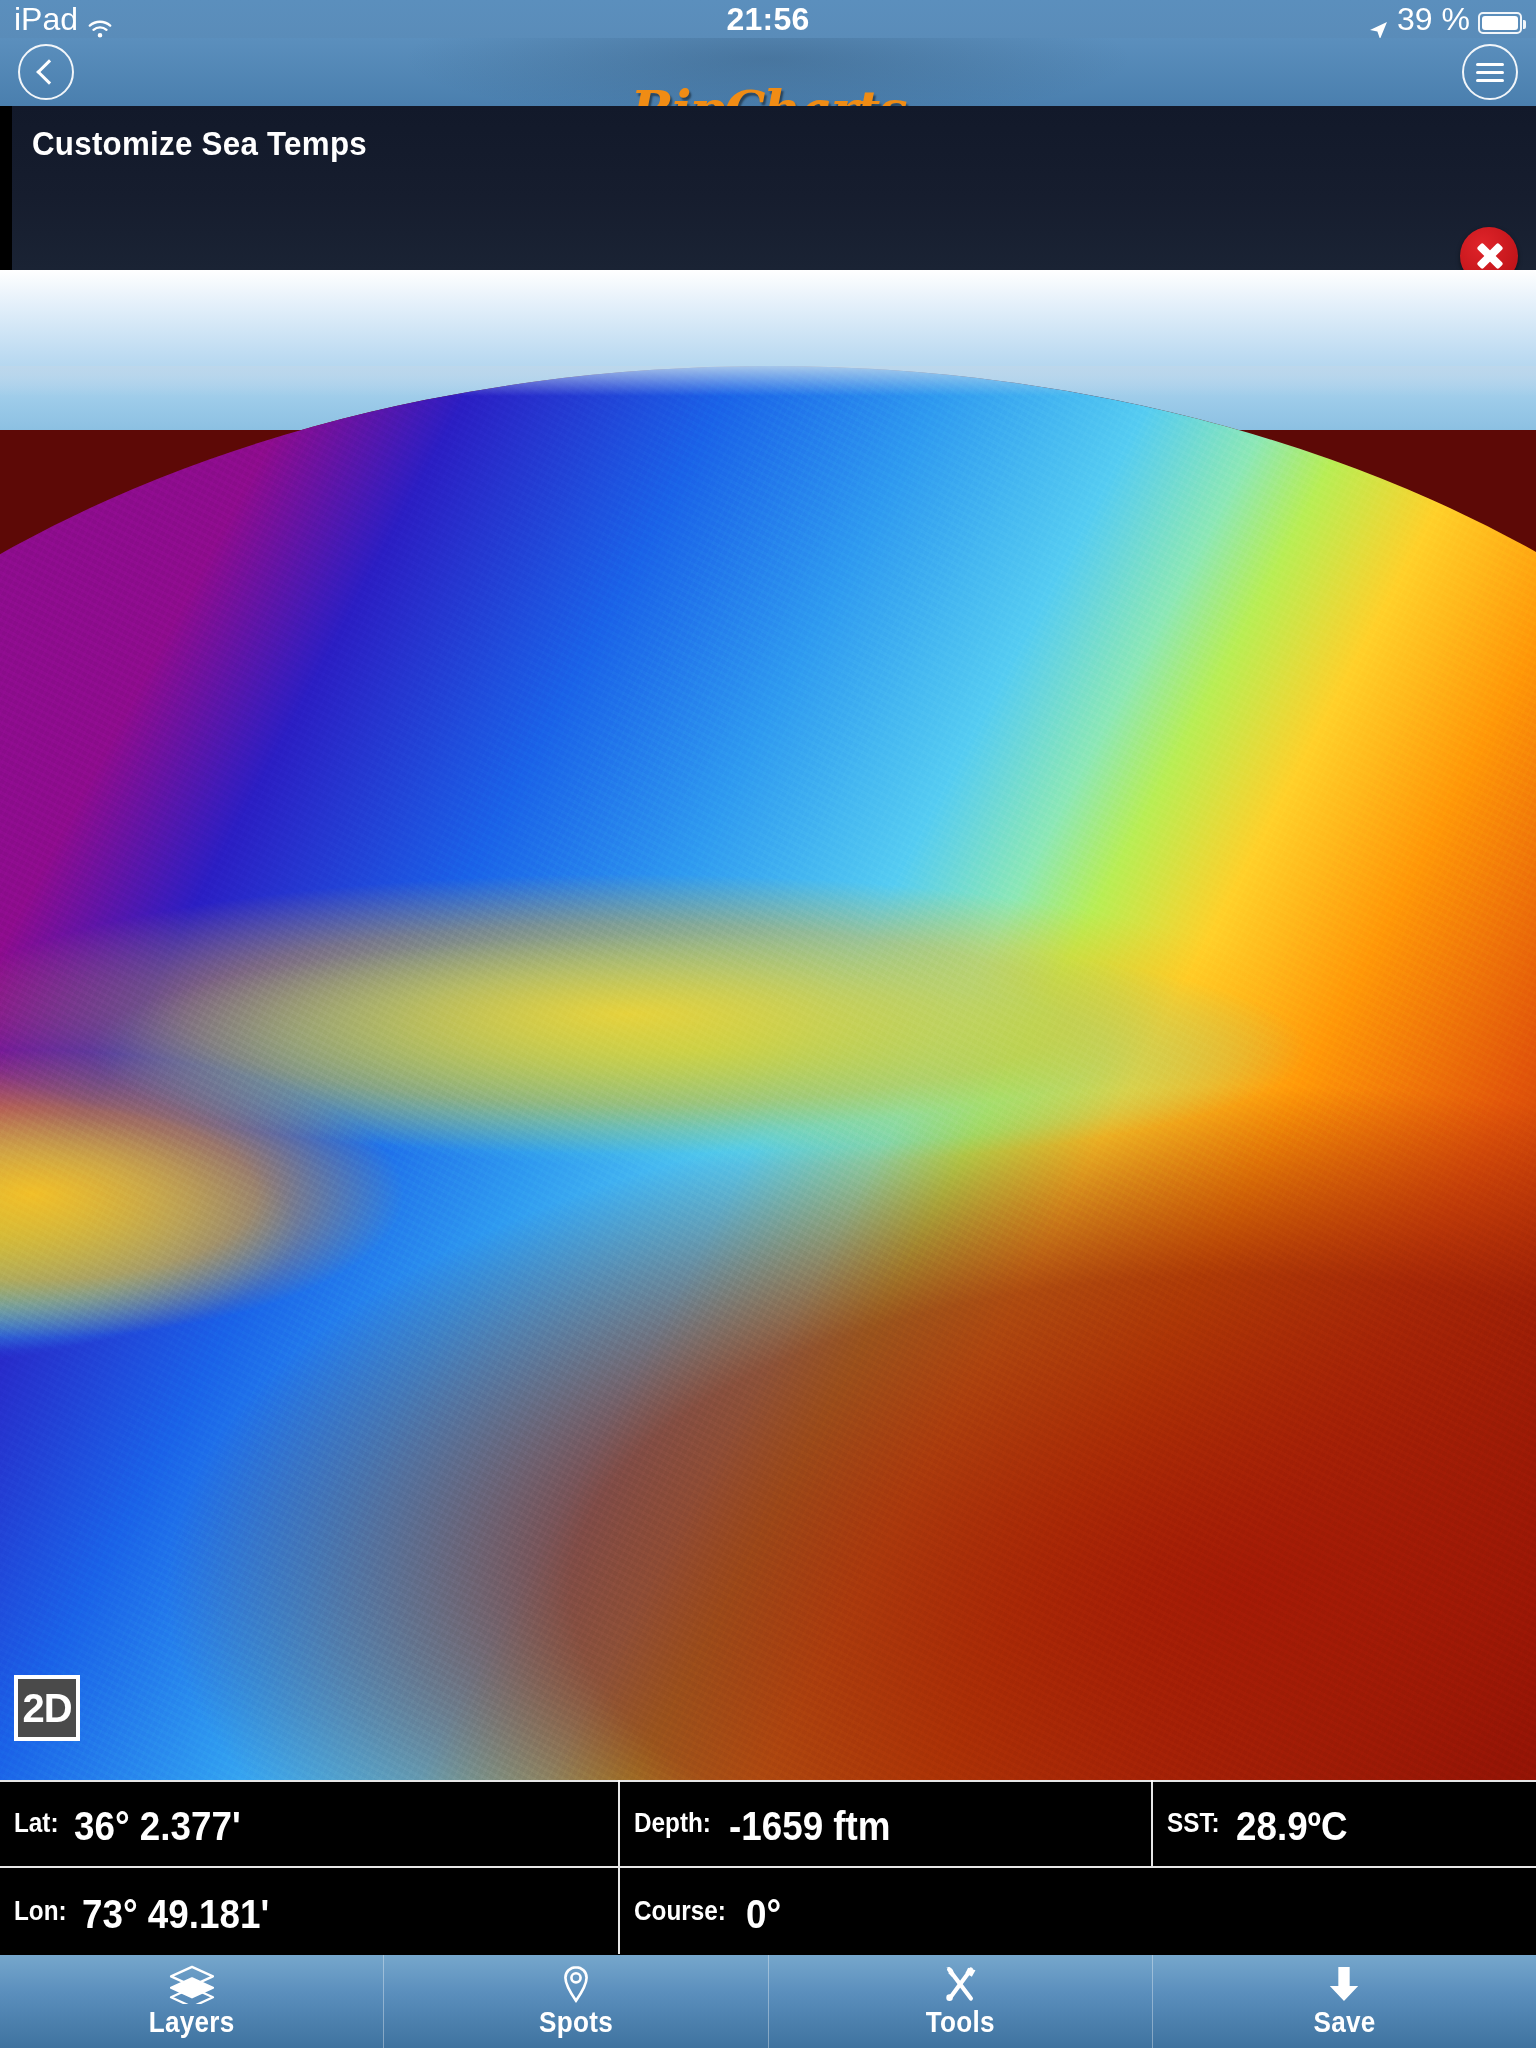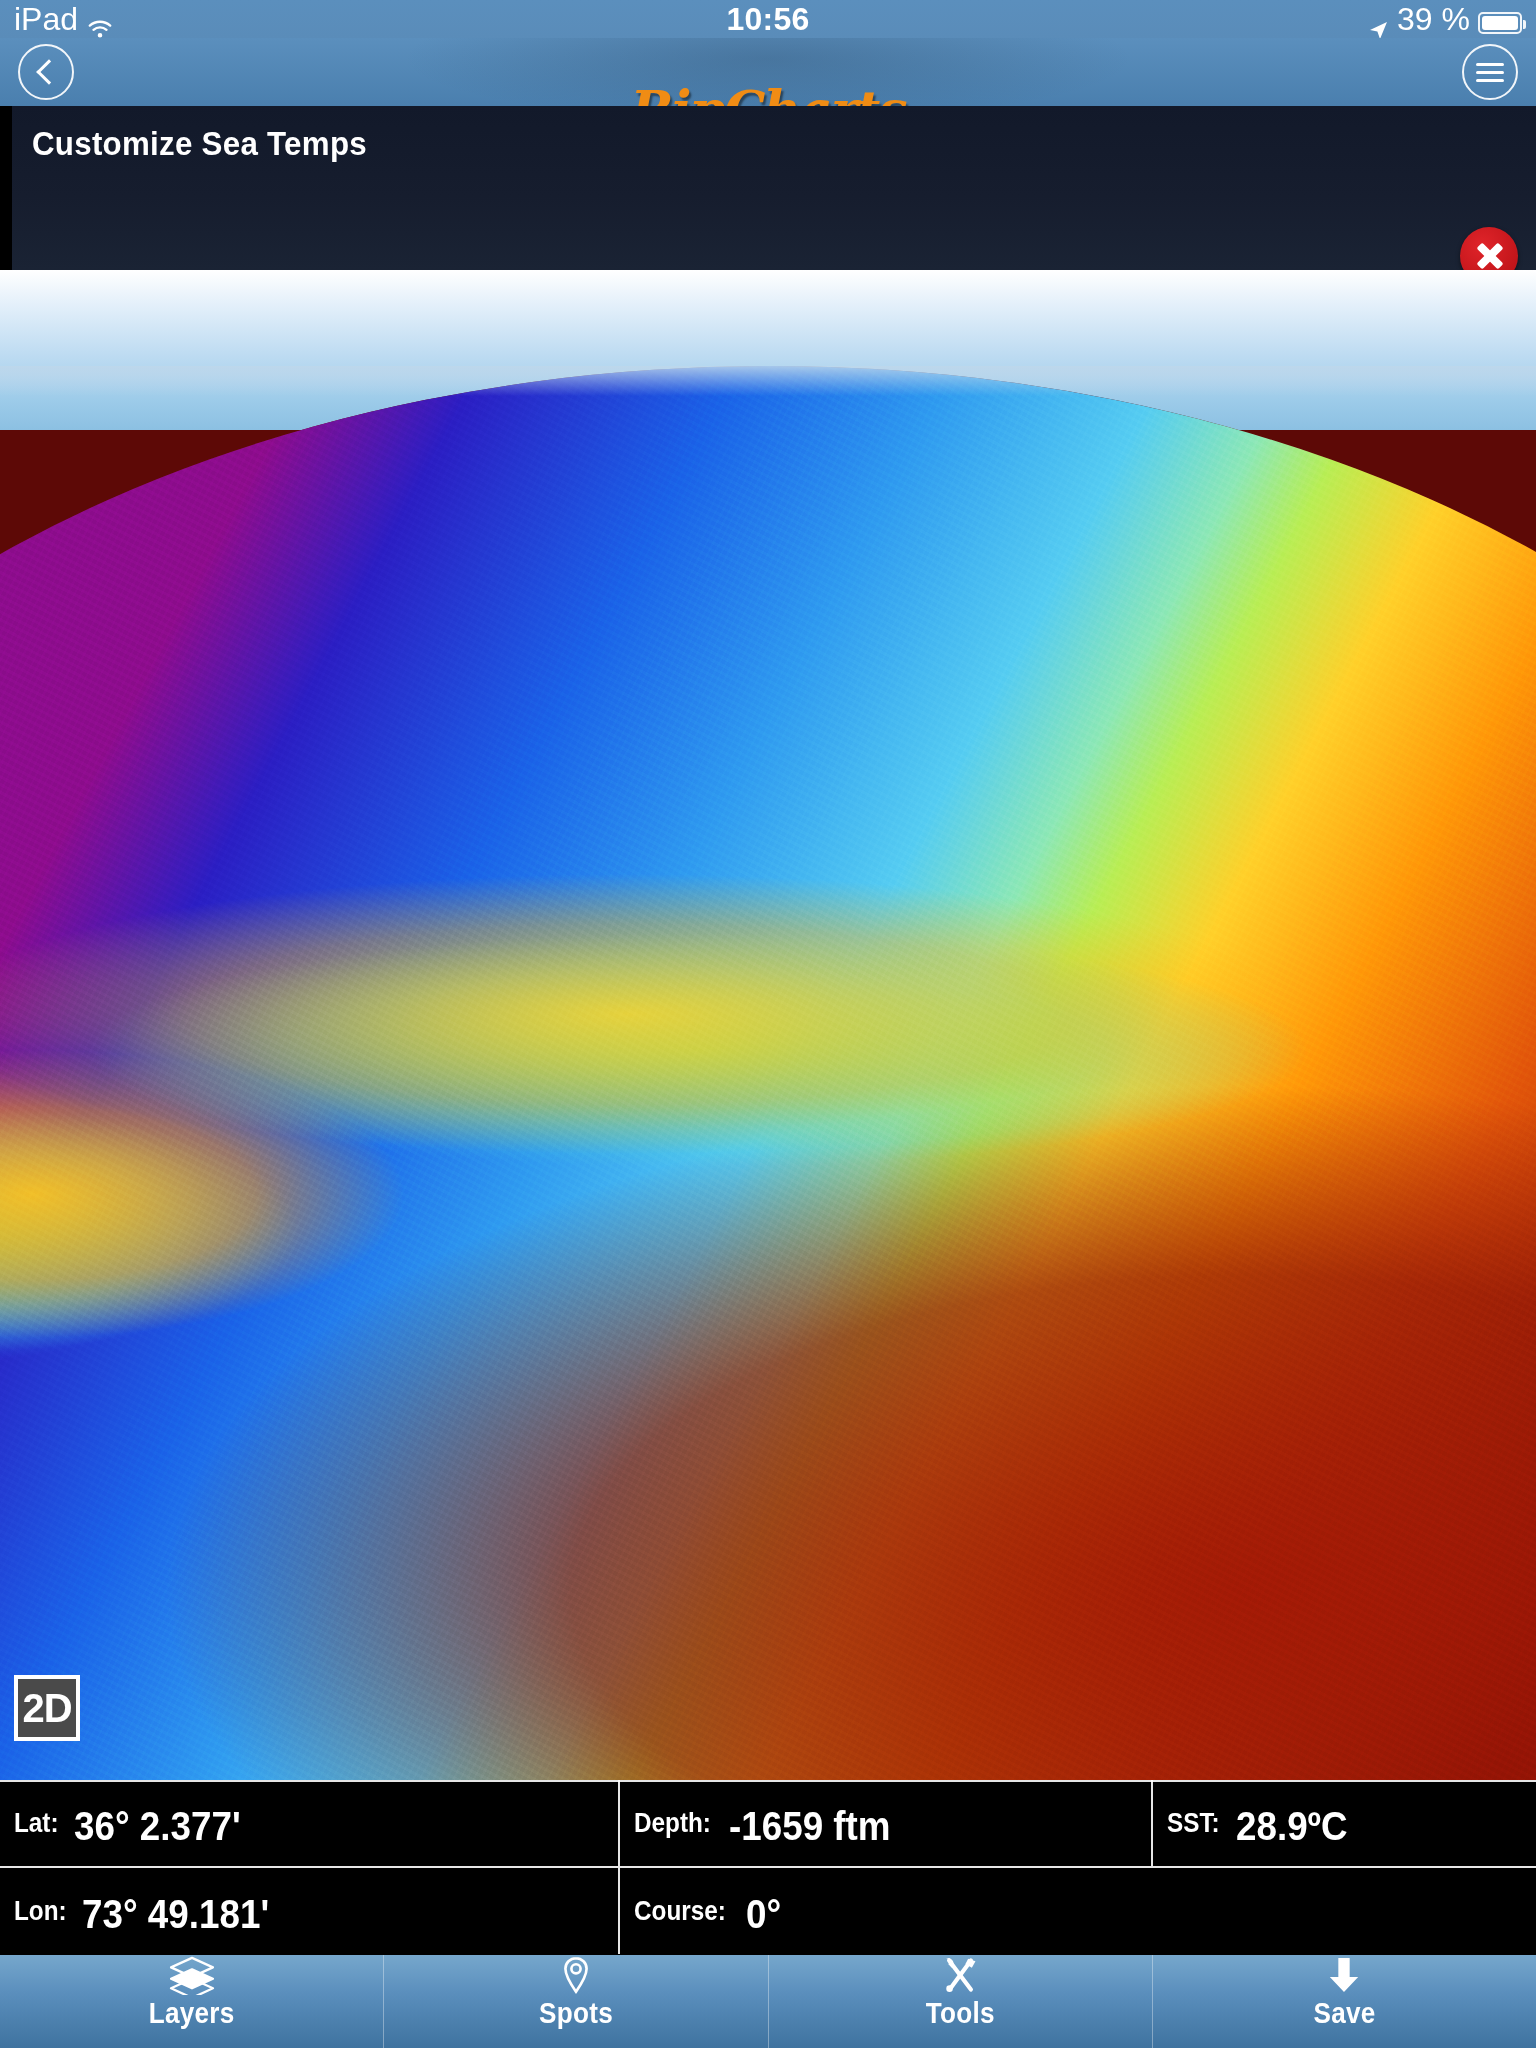--- a/index.html
+++ b/index.html
@@ -227,21 +227,21 @@
   .ro-tint{ position:absolute; inset:0; background:rgba(0,0,0,.12); pointer-events:none; }
 
   
   .toolbar{
     position:absolute; bottom:0; left:0; width:1536px; height:93px;
     background:linear-gradient(180deg,#76a7cc 0%,#5b8fbd 40%,#3f739f 100%);
     display:flex;
   }
   .tb-item{
     flex:1; position:relative; display:flex; flex-direction:column;
-    align-items:center; justify-content:flex-start; gap:2px;
+    align-items:center; justify-content:center; gap:2px;
     border-right:1px solid rgba(255,255,255,.35);
   }
   .tb-item:last-child{ border-right:none; }
   .tb-label{
     font-family:"Liberation Sans Narrow","Liberation Sans",sans-serif;
     font-size:29px; font-weight:700; color:#fff; transform:scaleX(.9);
     letter-spacing:.3px;
   }
   .tb-ico{ height:40px; display:flex; align-items:flex-end; justify-content:center; }
 </style>
@@ -254,21 +254,21 @@
     <div class="sb-left">
       <span>iPad</span>
       <span class="wifi-ico">
         <svg viewBox="0 0 26 22" width="26" height="22">
           <path d="M13 18.5a2.3 2.3 0 1 0 0-4.6 2.3 2.3 0 0 0 0 4.6z" fill="#fff"></path>
           <path d="M6.5 10.8a10 10 0 0 1 13 0" stroke="#fff" stroke-width="2.4" fill="none" stroke-linecap="round"></path>
           <path d="M2.8 6.6a15.6 15.6 0 0 1 20.4 0" stroke="#fff" stroke-width="2.4" fill="none" stroke-linecap="round"></path>
         </svg>
       </span>
     </div>
-    <div class="sb-center">10:56</div>
+    <div class="sb-center">21:56</div>
     <div class="sb-right">
       <span class="loc-ico">
         <svg viewBox="0 0 22 22" width="22" height="22">
           <path d="M20 3 3 11l7.4 1.6L13 20z" fill="#fff"></path>
         </svg>
       </span>
       <span>39 %</span>
       <span class="batt">
           <i></i>
         </span>

